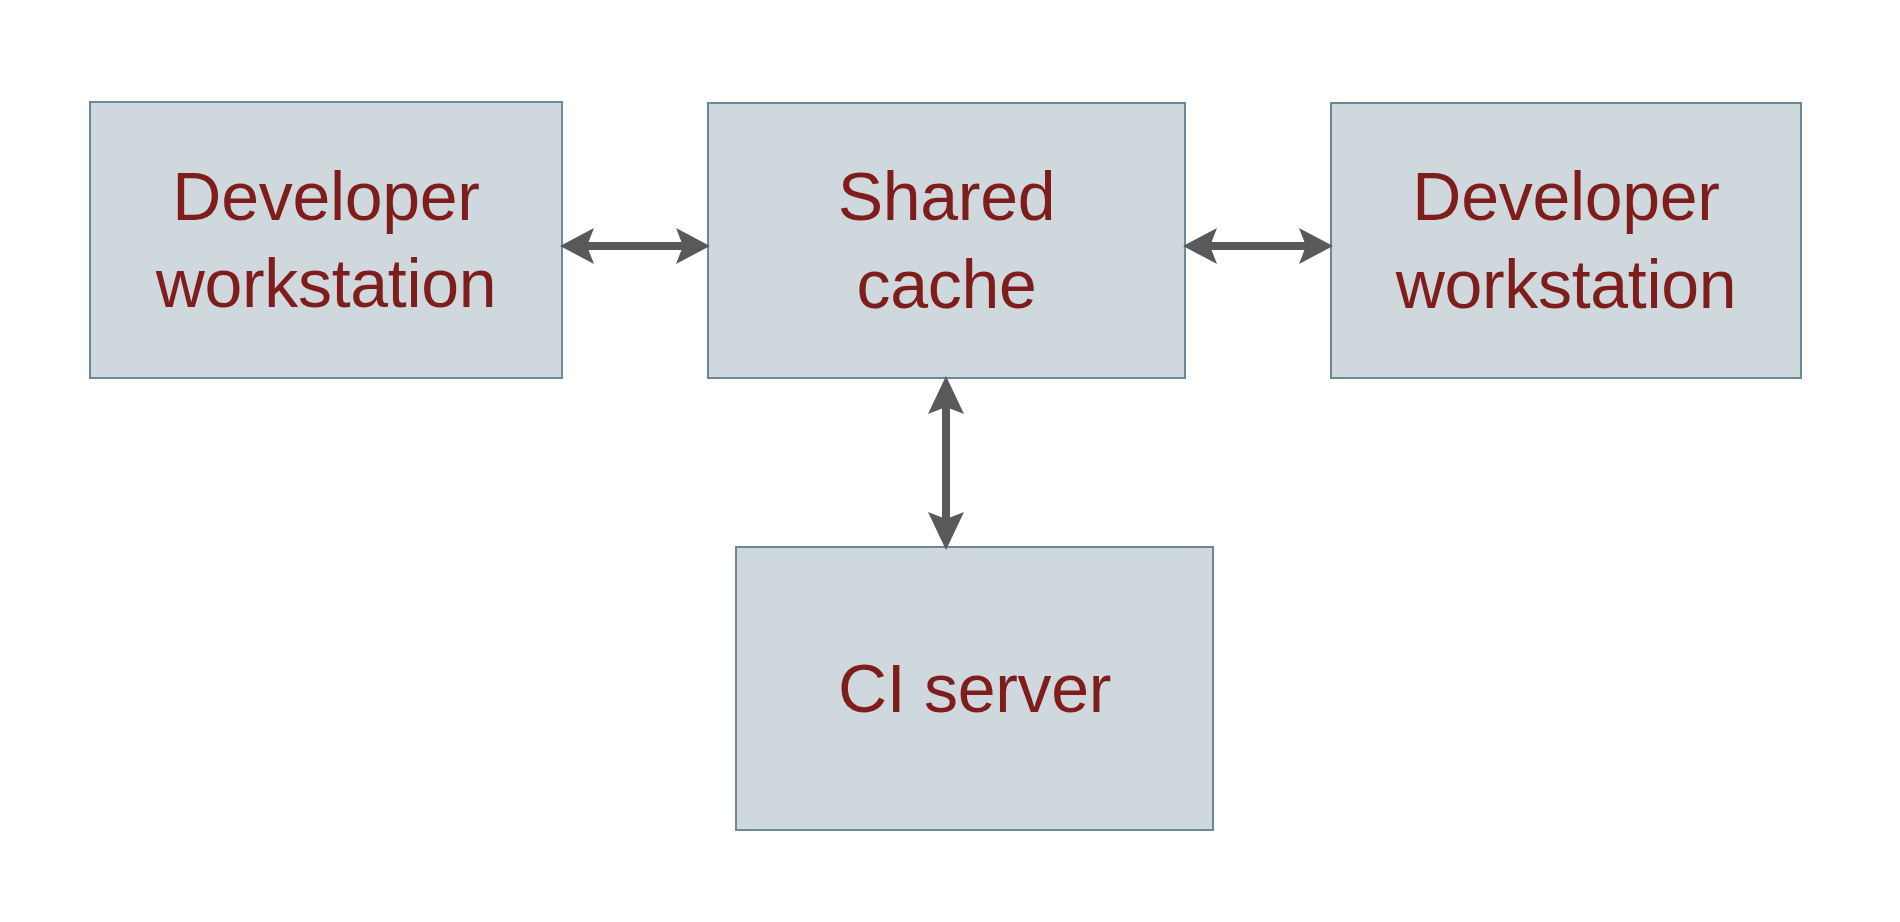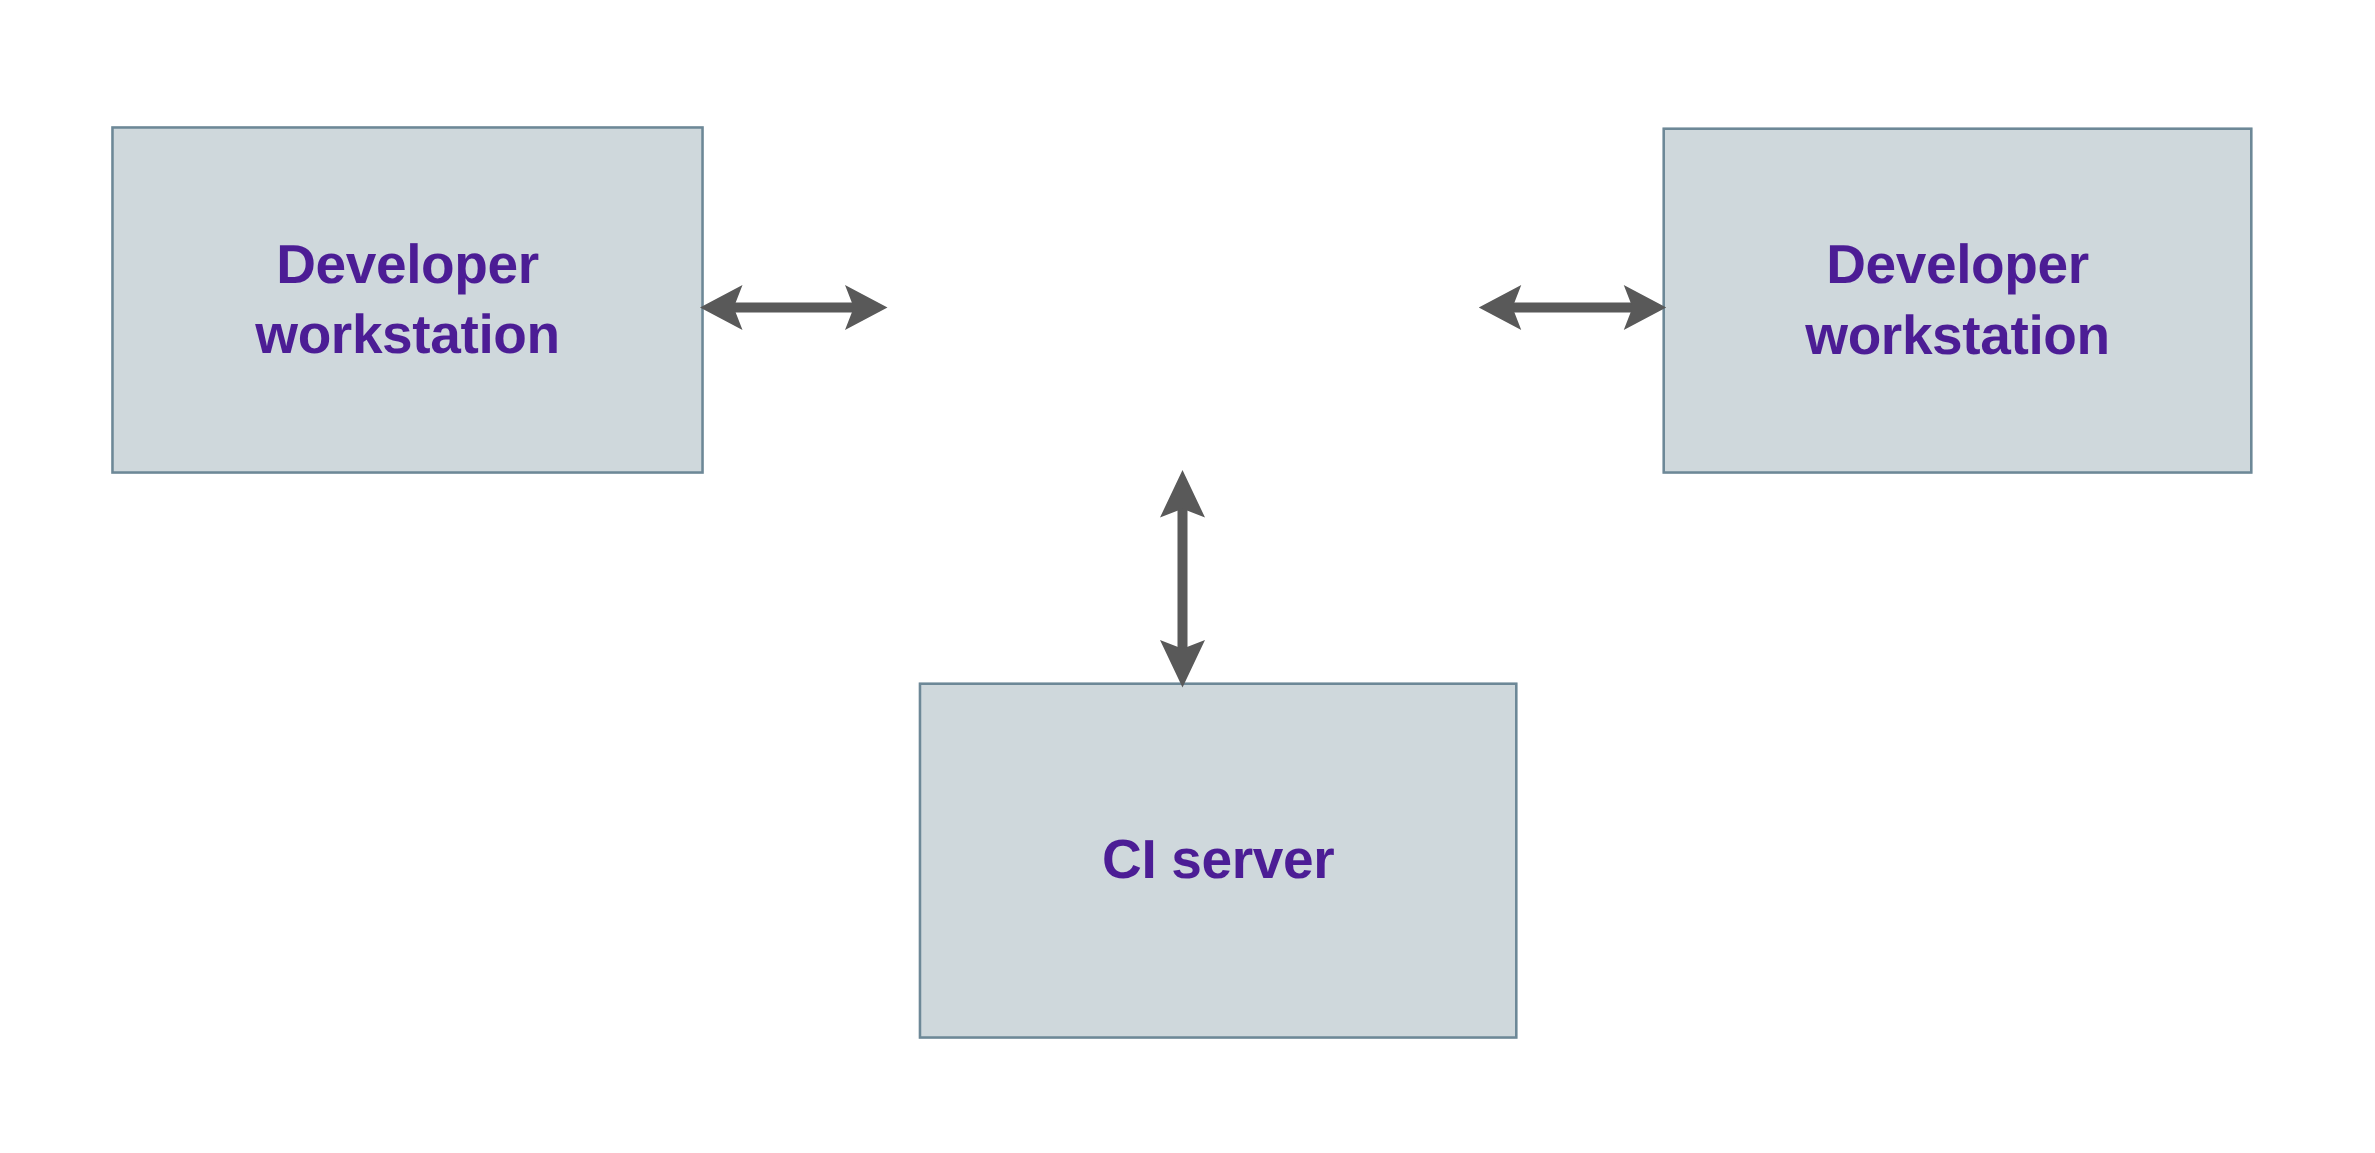--- a/index.html
+++ b/index.html
@@ -24,24 +24,24 @@
     position: absolute;
     box-sizing: border-box;
     background: #cfd8dc;
     border: 2px solid #6d8897;
     display: flex;
     align-items: center;
     justify-content: center;
     text-align: center;
   }
   .node-label {
-    font-size: 44px;
+    font-size: 68px;
     line-height: 1.28;
-    color: #4c1d95;
-    font-weight: 700;
+    color: #7f1d1d;
+    font-weight: 400;
     letter-spacing: -0.3px;
     white-space: pre-line;
     padding: 0 2px;
   }
 
   #node-dev-left   { left: 89px;   top: 101px; width: 474px; height: 278px; }
   #node-shared     { left: 707px;  top: 102px; width: 479px; height: 277px; }
   #node-dev-right  { left: 1330px; top: 102px; width: 472px; height: 277px; }
   #node-ci         { left: 707px;  top: 546px; width: 479px; height: 285px; margin-left: 28px; }
 
@@ -61,20 +61,24 @@
 </head>
 <body>
 
 <div id="canvas">
 
   <div class="node" id="node-dev-left">
     <span class="node-label">Developer
 workstation</span>
   </div>
 
+  <div class="node" id="node-shared">
+    <span class="node-label">Shared
+cache</span>
+  </div>
 
   <div class="node" id="node-dev-right">
     <span class="node-label">Developer
 workstation</span>
   </div>
 
   <div class="node" id="node-ci">
     <span class="node-label">CI server</span>
   </div>
 

